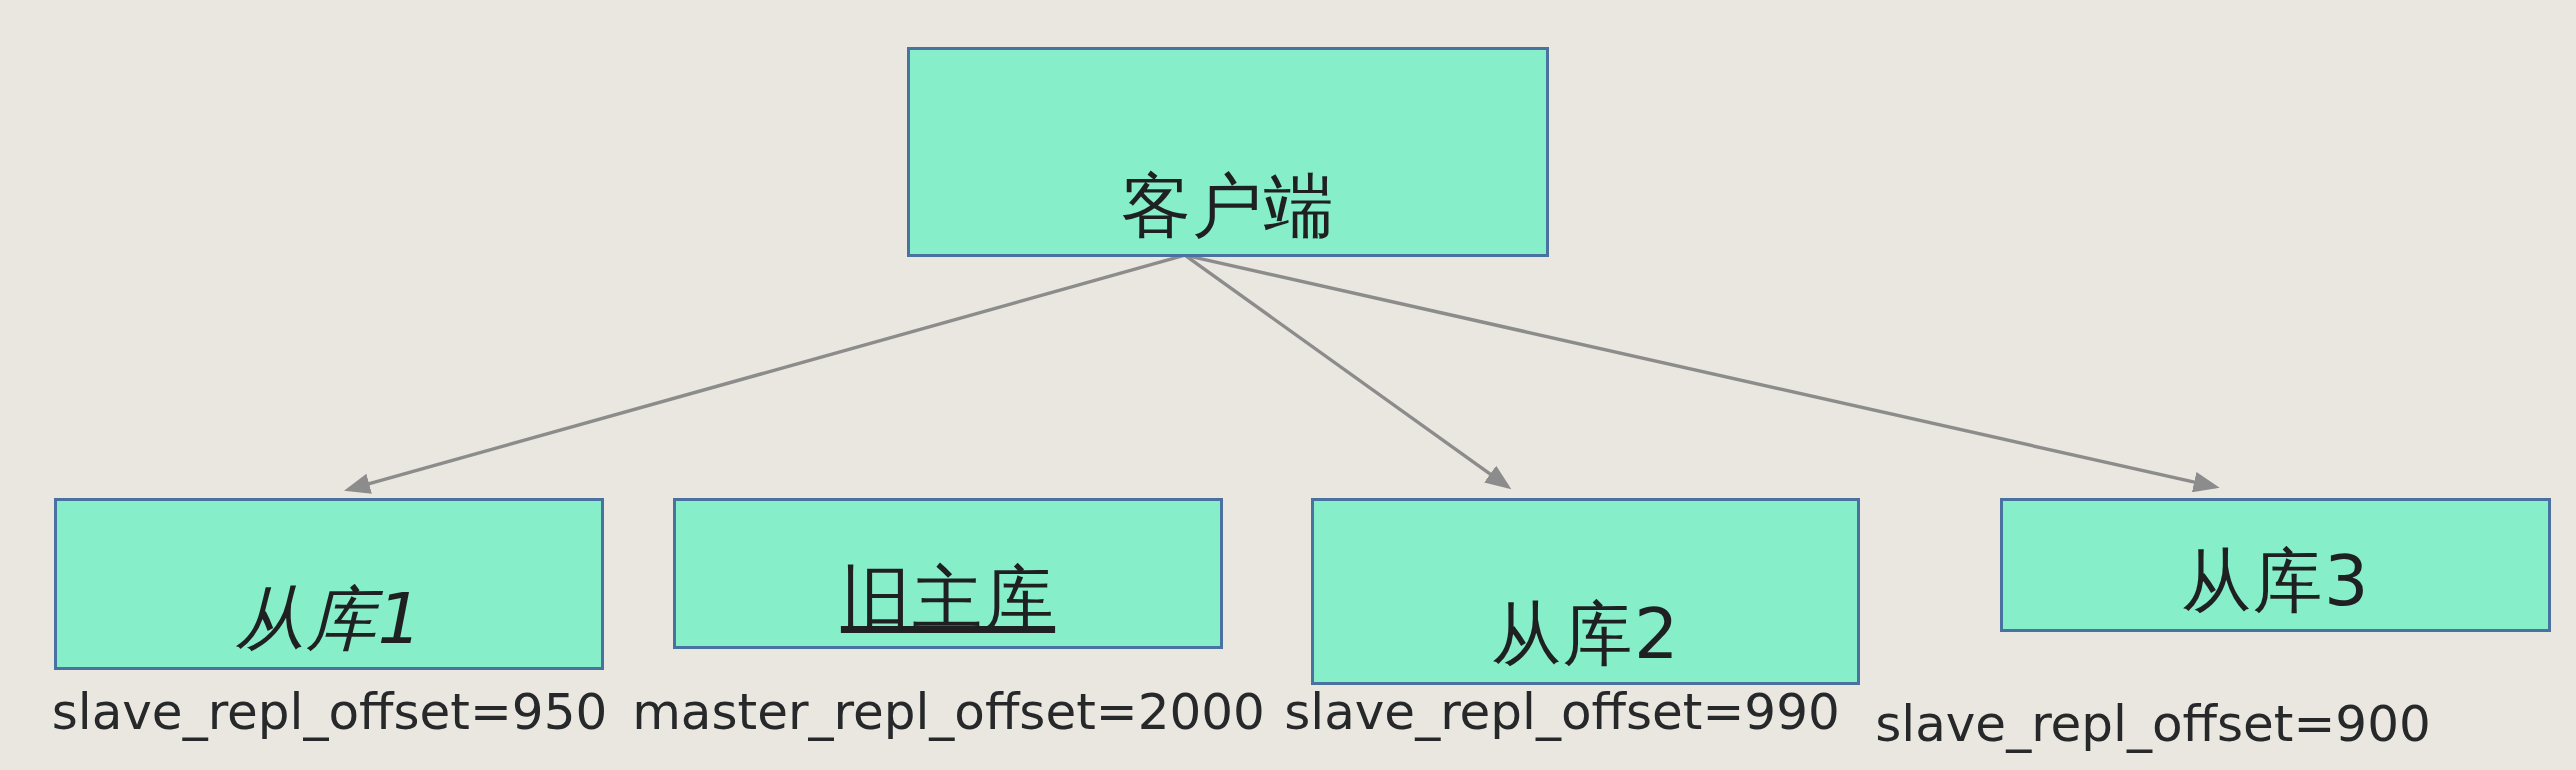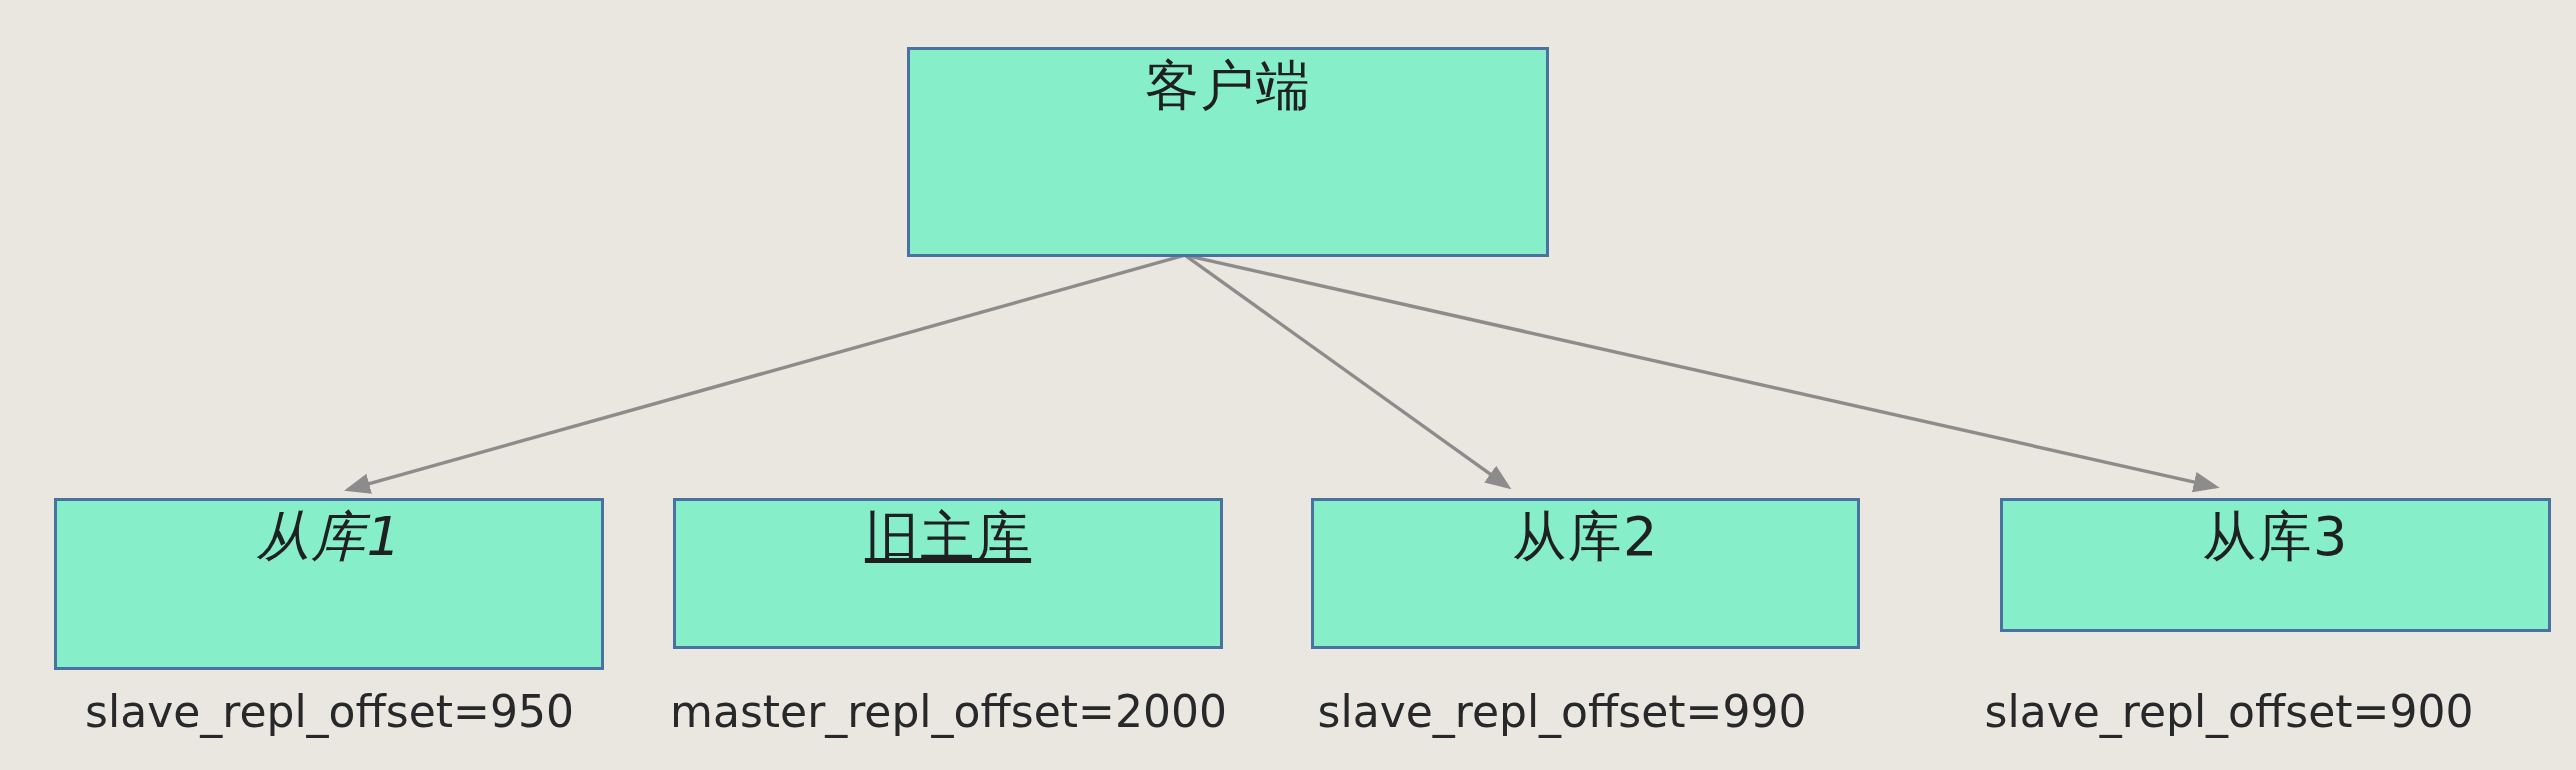--- a/index.html
+++ b/index.html
@@ -13,40 +13,40 @@
   html,body{margin:0;padding:0;}
   body{
     width:2576px;height:771px;position:relative;overflow:hidden;
     background:var(--bg);
     font-family:"DejaVu Sans","Liberation Sans",sans-serif;
   }
   .node{
     position:absolute;box-sizing:border-box;
     background:var(--fill);
     border:3.4px solid var(--border);
-    display:flex;align-items:flex-start;justify-content:center;
+    display:flex;align-items:flex-end;justify-content:center;
     color:var(--text);
-    font-size:54px;letter-spacing:1.4px;
+    font-size:70px;letter-spacing:1.4px;
   }
   #client-node{left:907px;top:47px;width:642px;height:210px;}
   #slave1-node{left:54px;top:498px;width:550px;height:172px;font-style:italic;}
   #oldmaster-node{left:673px;top:498px;width:550px;height:151px;text-decoration:underline;}
-  #slave2-node{left:1311px;top:498px;width:549px;height:151px;}
+  #slave2-node{left:1311px;top:498px;width:549px;height:187px;}
   #slave3-node{left:2000px;top:498px;width:551px;height:134px;}
   .offset-caption{
     position:absolute;top:677px;height:69px;
     display:flex;align-items:center;justify-content:center;
     white-space:nowrap;
     color:var(--caption);
-    font-size:44px;letter-spacing:0px;
+    font-size:50px;letter-spacing:0px;
   }
   #offset-caption-1{left:27px;width:605px;}
   #offset-caption-2{left:646px;width:605px;}
   #offset-caption-3{left:1260px;width:604px;}
-  #offset-caption-4{left:1926px;width:606px;}
+  #offset-caption-4{left:1850px;width:606px;margin-top:12px;}
   svg.arrow-layer{position:absolute;left:0;top:0;width:2576px;height:771px;pointer-events:none;}
   .arrow-line{stroke:var(--arrow);stroke-width:5;fill:none;}
   .arrowhead-shape{fill:var(--arrow);}
 </style>
 </head>
 <body>
 
 <svg class="arrow-layer" viewBox="0 0 3746 1121" xmlns="http://www.w3.org/2000/svg">
   <defs>
     <marker id="ah" markerUnits="userSpaceOnUse" markerWidth="40" markerHeight="30" refX="32" refY="15" orient="auto">

